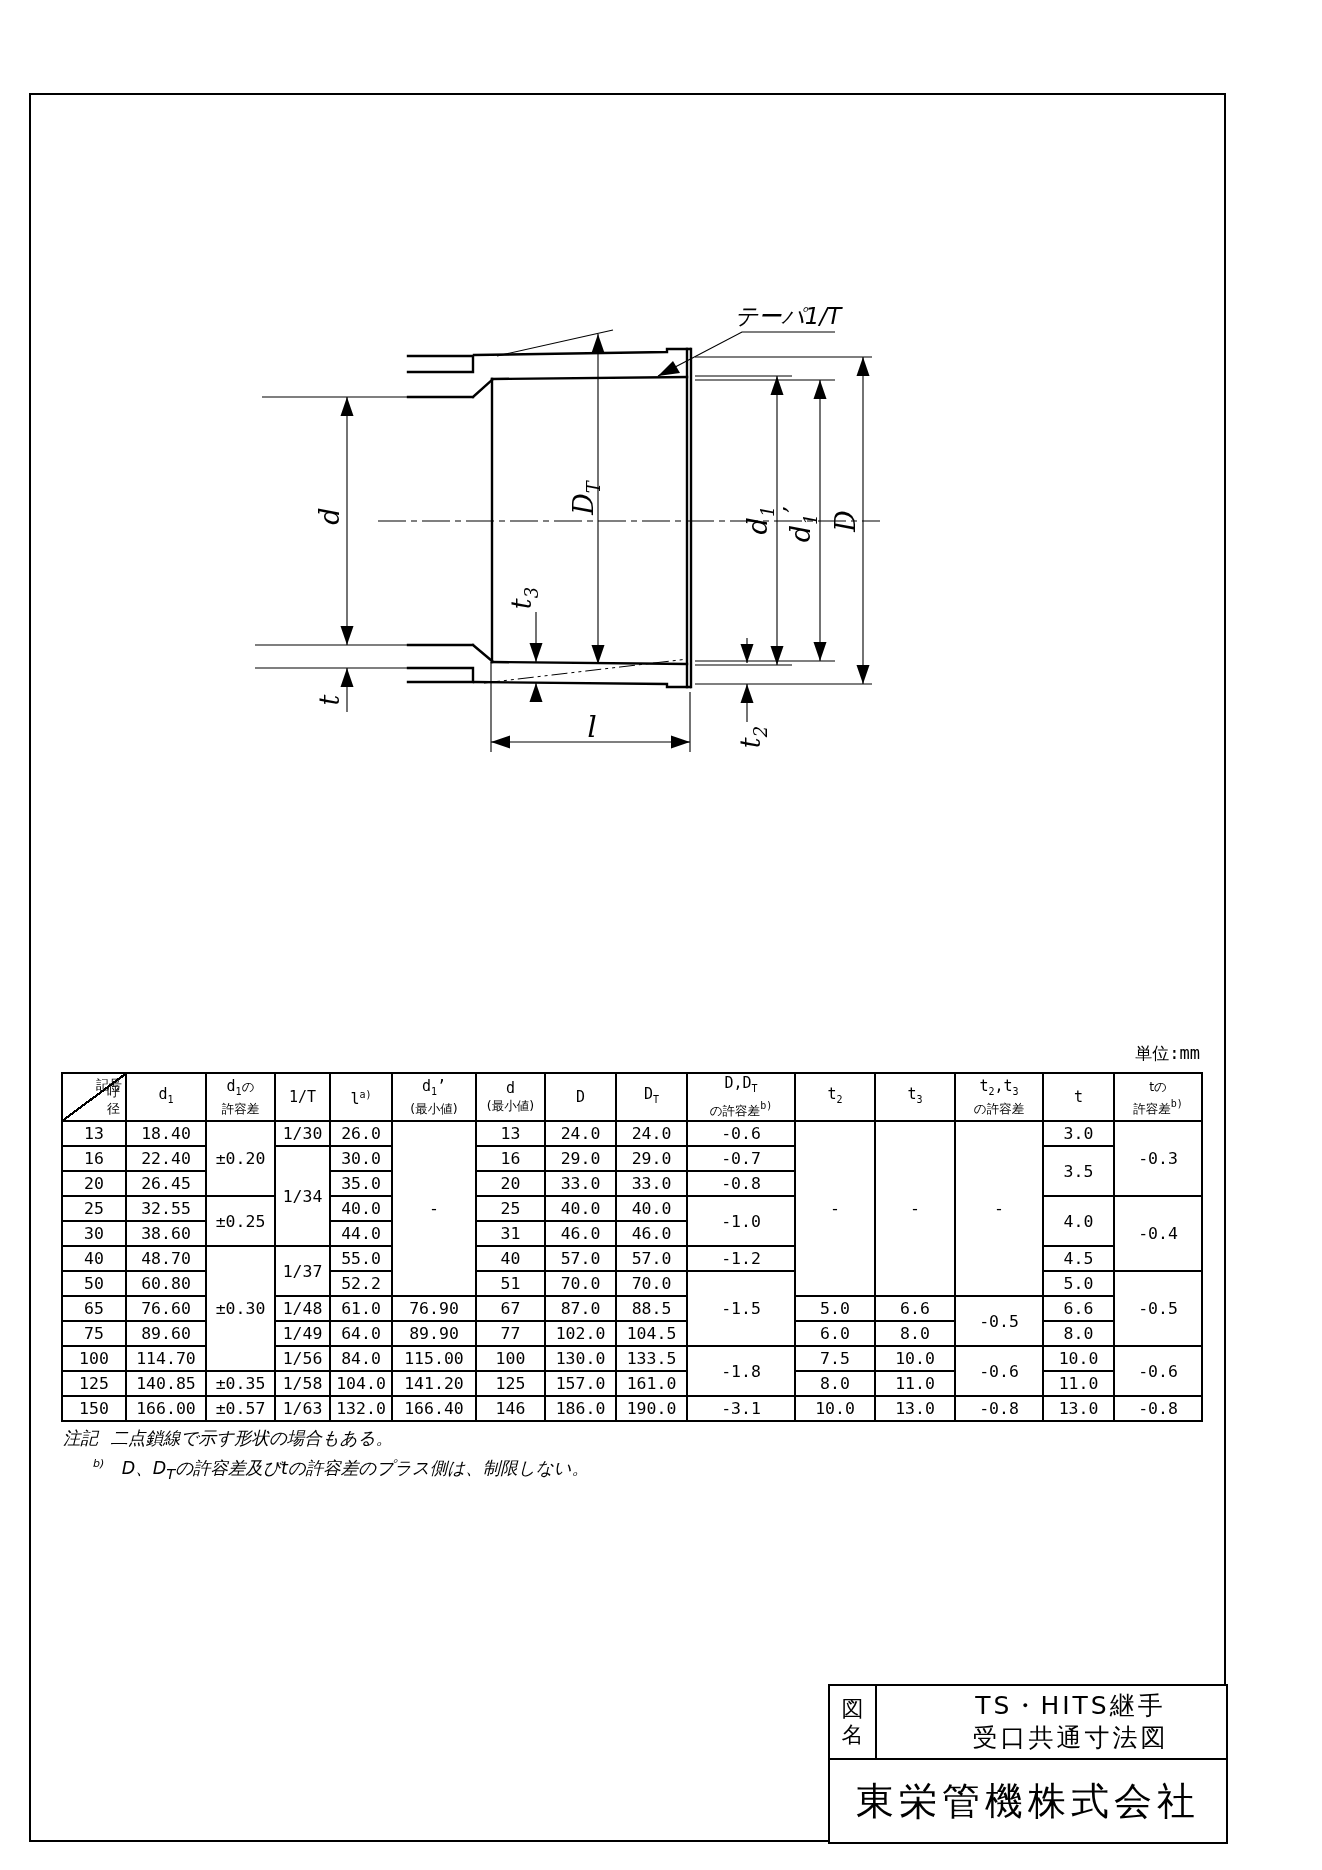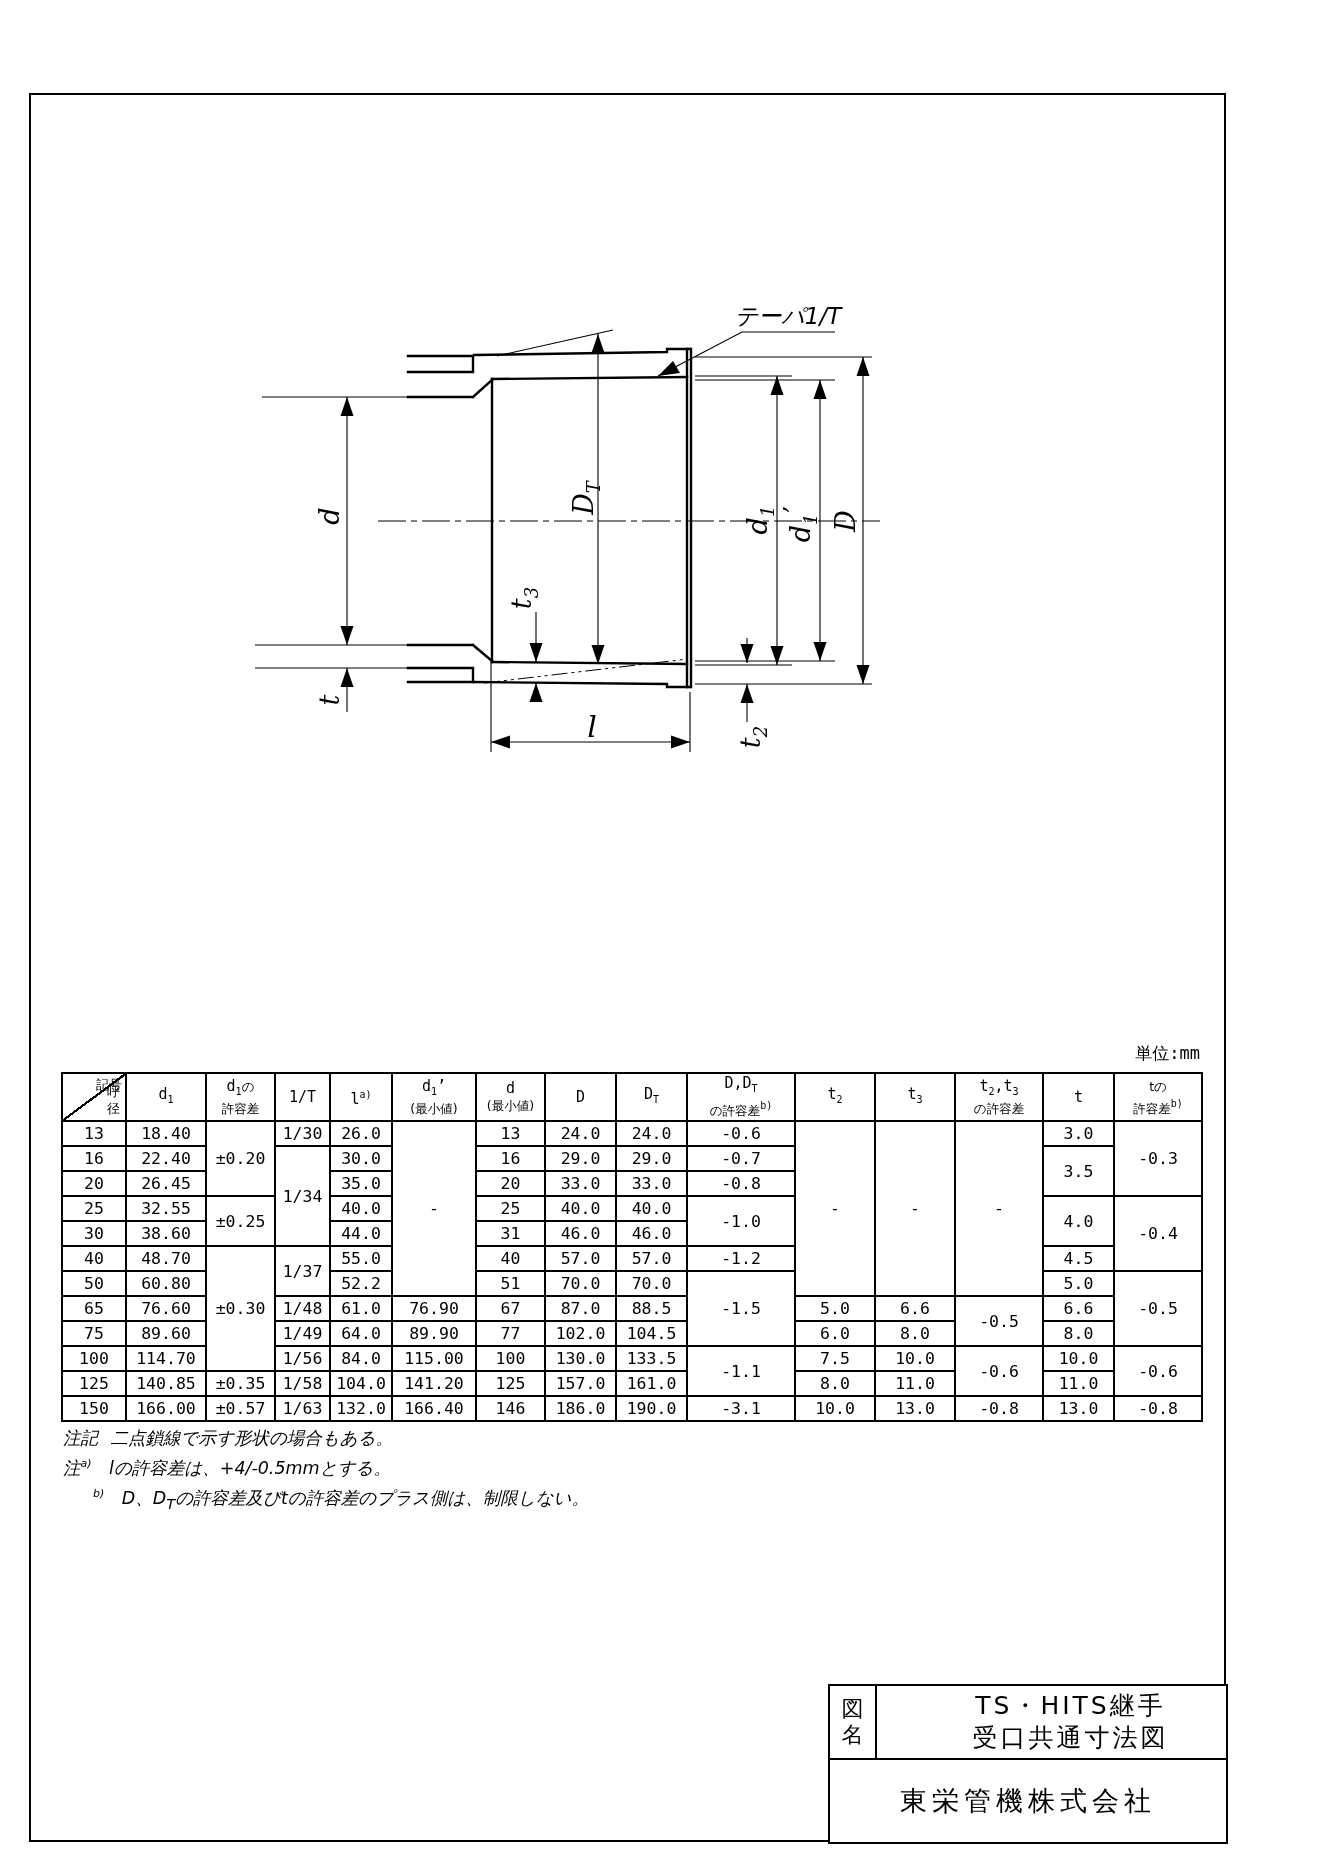--- a/index.html
+++ b/index.html
@@ -23,21 +23,21 @@
   .notes{position:absolute;left:63px;top:1426px;font-size:17.5px;line-height:25px;font-family:"DejaVu Sans",sans-serif;font-style:italic;}
   .notes sup{font-size:11px;}
   .note-line{white-space:pre;}
   .note-label{display:inline-block;min-width:42px;}
   .indent-b{display:inline-block;width:30px;}
   
   .tblock{position:absolute;left:828px;top:1684px;width:400px;height:160px;border:2px solid #000;box-sizing:border-box;background:#fff;}
   .tb-top{height:74px;border-bottom:2px solid #000;display:flex;box-sizing:border-box;}
   .tb-zumei{width:47px;border-right:2px solid #000;box-sizing:border-box;display:flex;flex-direction:column;align-items:center;justify-content:center;font-size:22px;line-height:26px;}
   .tb-title{flex:1;display:flex;flex-direction:column;align-items:center;justify-content:center;font-size:25px;line-height:32px;letter-spacing:3px;margin-left:38px;}
-  .tb-company{height:82px;display:flex;align-items:center;justify-content:center;font-size:27px;letter-spacing:5px;}
+  .tb-company{height:82px;display:flex;align-items:center;justify-content:center;font-size:38px;letter-spacing:5px;}
   svg text{fill:#000;}
 </style>
 </head>
 <body>
 
 <div class="frame"></div>
 
 <div class="unit-label">単位:mm</div>
 
 <div class="drawing-wrap">
@@ -280,21 +280,21 @@
       </tr>
       <tr>
         <td>100</td>
         <td>114.70</td>
         <td>1/56</td>
         <td>84.0</td>
         <td>115.00</td>
         <td>100</td>
         <td>130.0</td>
         <td>133.5</td>
-        <td rowspan="2">-1.1</td>
+        <td rowspan="2">-1.8</td>
         <td>7.5</td>
         <td>10.0</td>
         <td rowspan="2">-0.6</td>
         <td>10.0</td>
         <td rowspan="2">-0.6</td>
       </tr>
       <tr>
         <td>125</td>
         <td>140.85</td>
         <td>±0.35</td>
@@ -323,21 +323,20 @@
         <td>13.0</td>
         <td>-0.8</td>
         <td>13.0</td>
         <td>-0.8</td>
       </tr>
     </tbody>
   </table>
 
 <div class="notes">
   <div class="note-line"><span class="note-label">注記</span><span> </span><span>二点鎖線で示す形状の場合もある。</span></div>
-  <div class="note-line"><span>注</span><sup>a)</sup><span>　</span><span>lの許容差は、+4/-0.5mmとする。</span></div>
   <div class="note-line"><span class="indent-b"></span><sup>b)</sup><span>　</span><span id="note3-text">D、D<sub>T</sub>の許容差及びtの許容差のプラス側は、制限しない。</span></div>
 </div>
 
 <div class="tblock">
   <div class="tb-top">
     <div class="tb-zumei">
       <span>図</span>
       <span>名</span>
     </div>
     <div class="tb-title">

